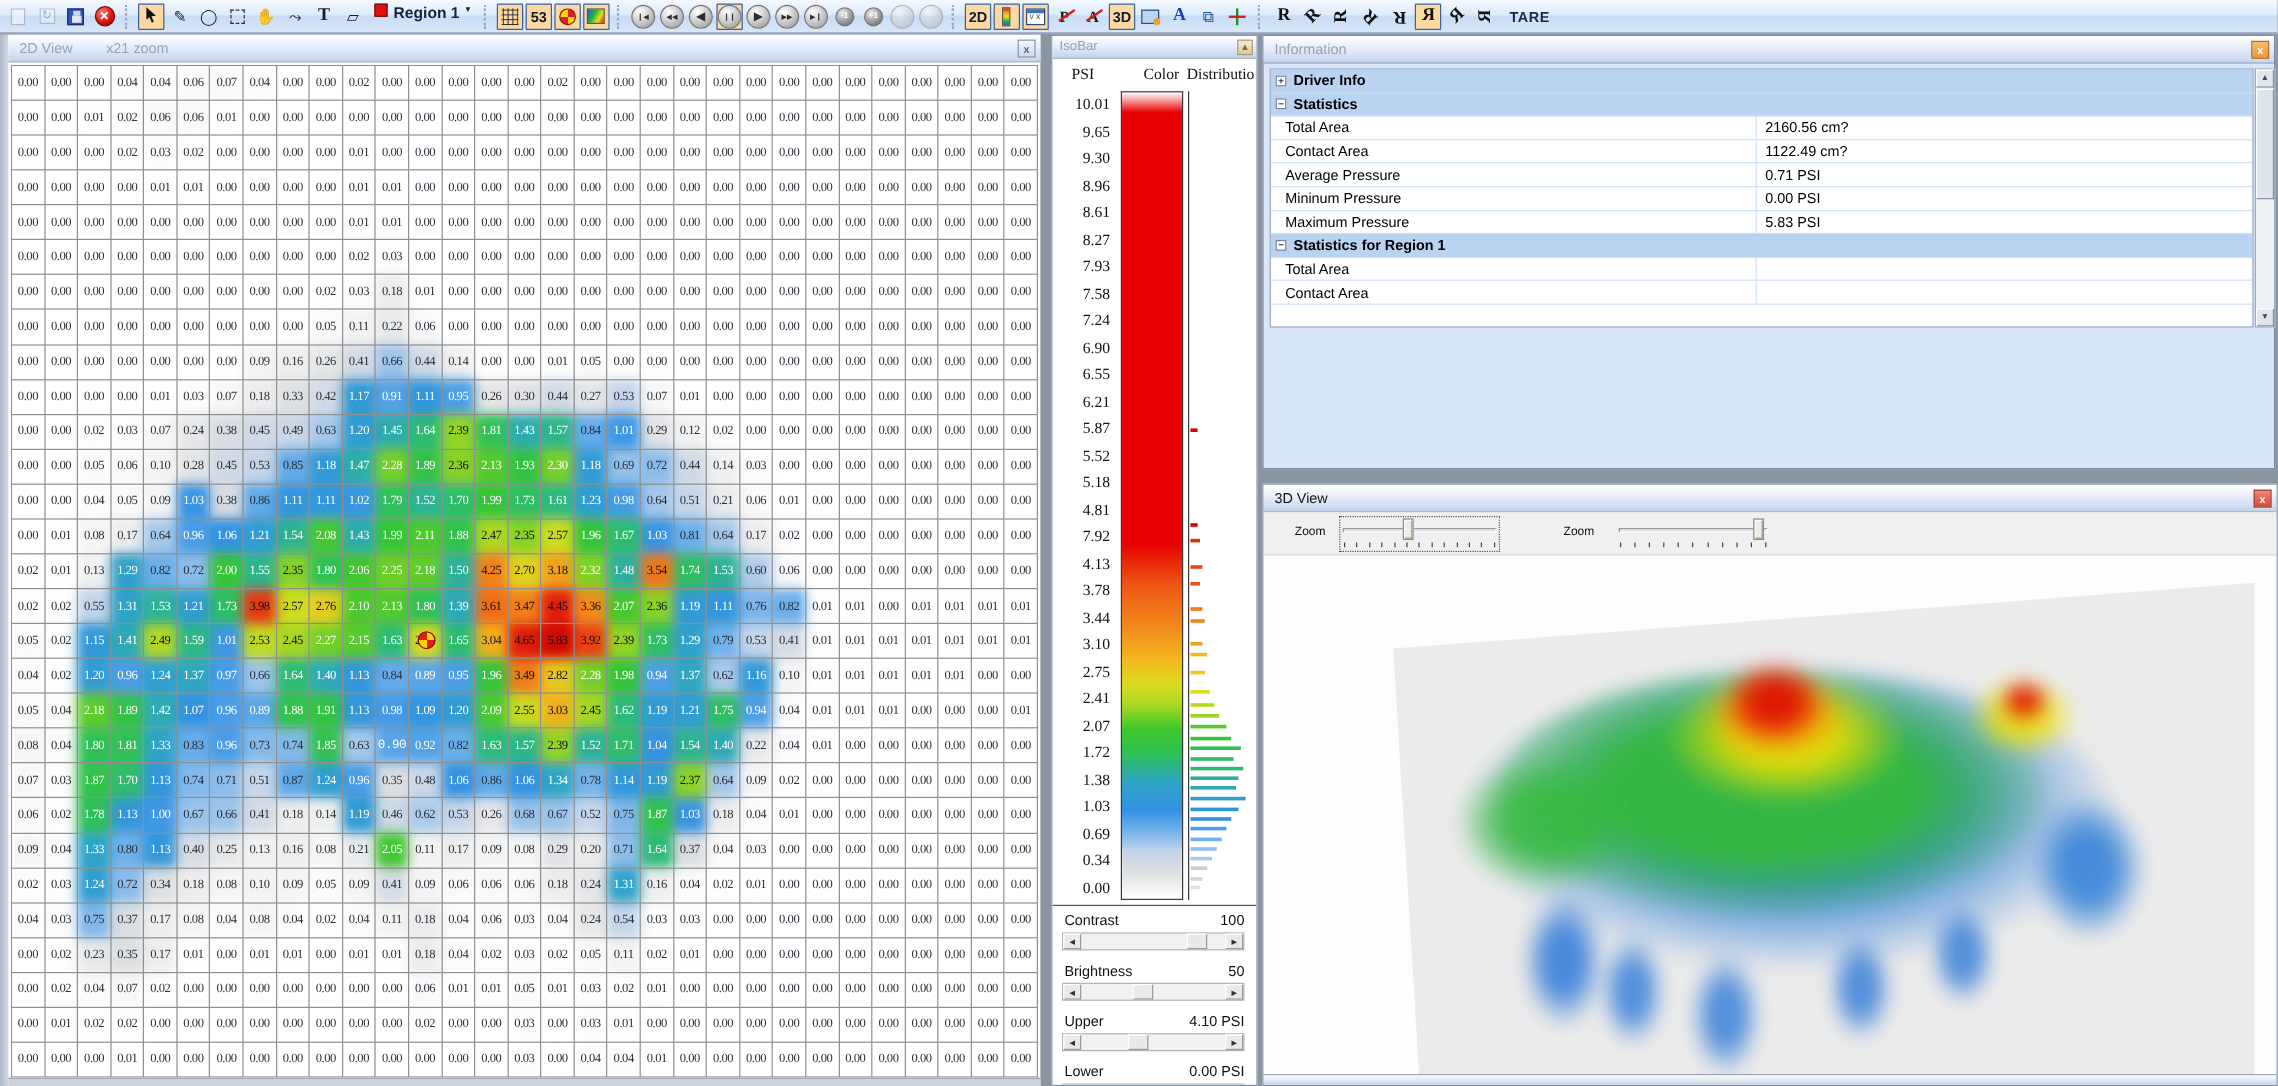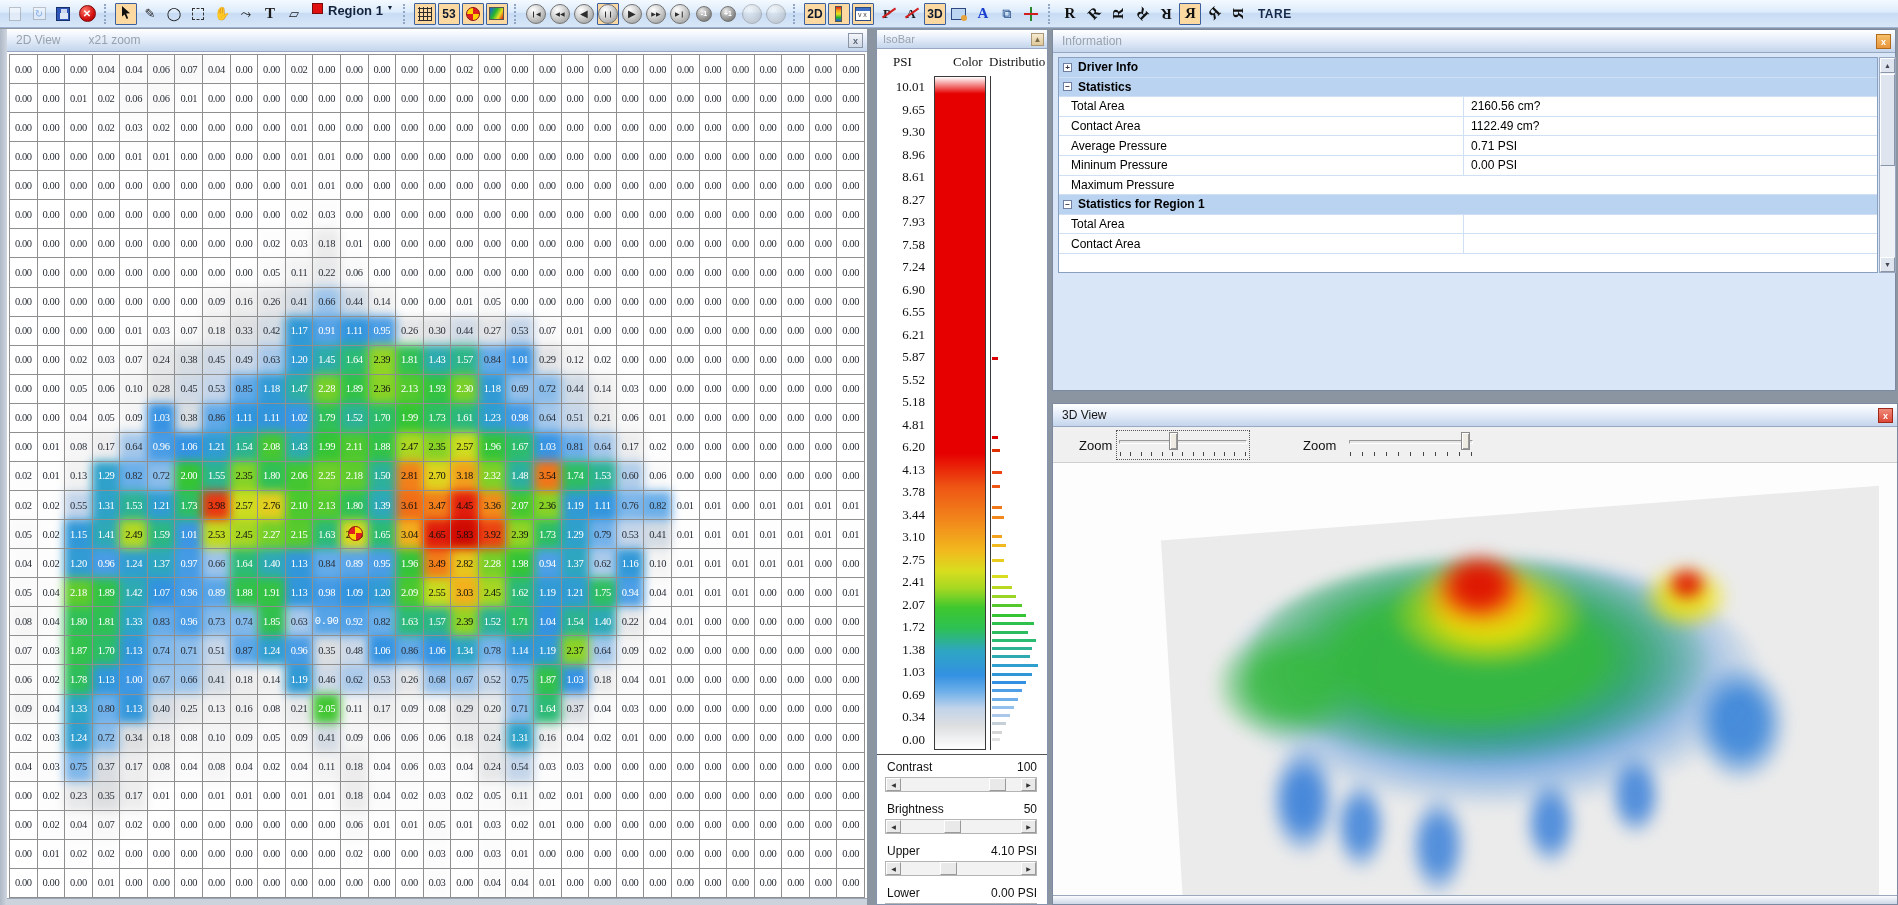--- a/index.html
+++ b/index.html
@@ -127,21 +127,21 @@
   #infoscroll { position:absolute; left:826px; top:27px; width:17px; height:216px; background:#eef1f6; border:1px solid #9aa8c0; }
   .vs-btn { position:absolute; left:0; width:15px; height:15px; background:#dfe5ee; border:1px solid #fff;
     border-right-color:#8a96a8; border-bottom-color:#8a96a8; font-size:7px; color:#445;
     display:flex; align-items:center; justify-content:center; }
   #infothumb { position:absolute; left:0; top:16px; width:15px; height:92px; background:#dfe5ee; border:1px solid #fff;
     border-right-color:#8a96a8; border-bottom-color:#8a96a8; }
 
   
   #panel3d { position:absolute; left:1052px; top:403px; width:846px; height:502px; background:#fff; border:1px solid #7b8aa0; }
   #p3toolbar { position:absolute; left:0; right:0; top:23px; height:36px; background:#f0f0f0; border-bottom:1px solid #cfcfcf; }
-  .p3label { position:absolute; top:11px; font-size:13px; color:#101010; }
+  .p3label { position:absolute; top:11px; font-size:10px; color:#101010; }
   .slider { position:absolute; top:4px; height:28px; }
   .slider.focus { outline:1px dotted #555; }
   .groove { position:absolute; left:2px; right:2px; top:9px; height:4px; background:#e6e6e6;
     border:1px solid #999; border-bottom-color:#fff; border-right-color:#fff; }
   .sthumb { position:absolute; top:1px; width:9px; height:18px; background:#efece4; border:1px solid #8a8a8a;
     box-shadow:inset 1px 1px 0 #fff, inset -1px -1px 0 #9a9a9a; }
   .ticks { position:absolute; left:3px; right:3px; top:21px; display:flex; justify-content:space-between; }
   .ticks i { width:1px; height:4px; background:#444; }
   #p3canvas { position:absolute; left:0; right:0; top:59px; bottom:9px; background:#fdfdfd; overflow:hidden; }
   #mat { position:absolute; left:108px; top:10px; width:718px; height:422px; background:#ebebeb;
@@ -1693,21 +1693,21 @@
         <div class="gc" style="color: rgb(42, 47, 56);">0.82</div>
         <div class="gc" style="color: rgb(42, 47, 56);">0.72</div>
         <div class="gc" style="color: rgb(255, 255, 255);">2.00</div>
         <div class="gc" style="color: rgb(255, 255, 255);">1.55</div>
         <div class="gc" style="color: rgb(16, 16, 16);">2.35</div>
         <div class="gc" style="color: rgb(255, 255, 255);">1.80</div>
         <div class="gc" style="color: rgb(255, 255, 255);">2.06</div>
         <div class="gc" style="color: rgb(255, 255, 255);">2.25</div>
         <div class="gc" style="color: rgb(255, 255, 255);">2.18</div>
         <div class="gc" style="color: rgb(255, 255, 255);">1.50</div>
-        <div class="gc" style="color: rgb(16, 16, 16);">2.81</div>
+        <div class="gc" style="color: rgb(16, 16, 16);">4.25</div>
         <div class="gc" style="color: rgb(16, 16, 16);">2.70</div>
         <div class="gc" style="color: rgb(16, 16, 16);">3.18</div>
         <div class="gc" style="color: rgb(255, 255, 255);">2.32</div>
         <div class="gc" style="color: rgb(255, 255, 255);">1.48</div>
         <div class="gc" style="color: rgb(16, 16, 16);">3.54</div>
         <div class="gc" style="color: rgb(255, 255, 255);">1.74</div>
         <div class="gc" style="color: rgb(255, 255, 255);">1.53</div>
         <div class="gc" style="color: rgb(42, 47, 56);">0.60</div>
         <div class="gc" style="color: rgb(42, 47, 56);">0.06</div>
         <div class="gc" style="color: rgb(42, 47, 56);">0.00</div>
@@ -2175,21 +2175,21 @@
       <span>7.93</span>
       <span>7.58</span>
       <span>7.24</span>
       <span>6.90</span>
       <span>6.55</span>
       <span>6.21</span>
       <span>5.87</span>
       <span>5.52</span>
       <span>5.18</span>
       <span>4.81</span>
-      <span>6.20</span>
+      <span>7.92</span>
       <span>4.13</span>
       <span>3.78</span>
       <span>3.44</span>
       <span>3.10</span>
       <span>2.75</span>
       <span>2.41</span>
       <span>2.07</span>
       <span>1.72</span>
       <span>1.38</span>
       <span>1.03</span>
@@ -2288,20 +2288,21 @@
       <div class="irow">
         <span class="ilabel">Average Pressure</span>
         <span class="ival">0.71 PSI</span>
       </div>
       <div class="irow">
         <span class="ilabel">Mininum Pressure</span>
         <span class="ival">0.00 PSI</span>
       </div>
       <div class="irow">
         <span class="ilabel">Maximum Pressure</span>
+        <span class="ival">5.83 PSI</span>
       </div>
       <div class="irow cat">
         <span class="exp">−</span>
         <span class="ilabel">Statistics for Region 1</span>
       </div>
       <div class="irow">
         <span class="ilabel">Total Area</span>
         <span class="ival"></span>
       </div>
       <div class="irow">

